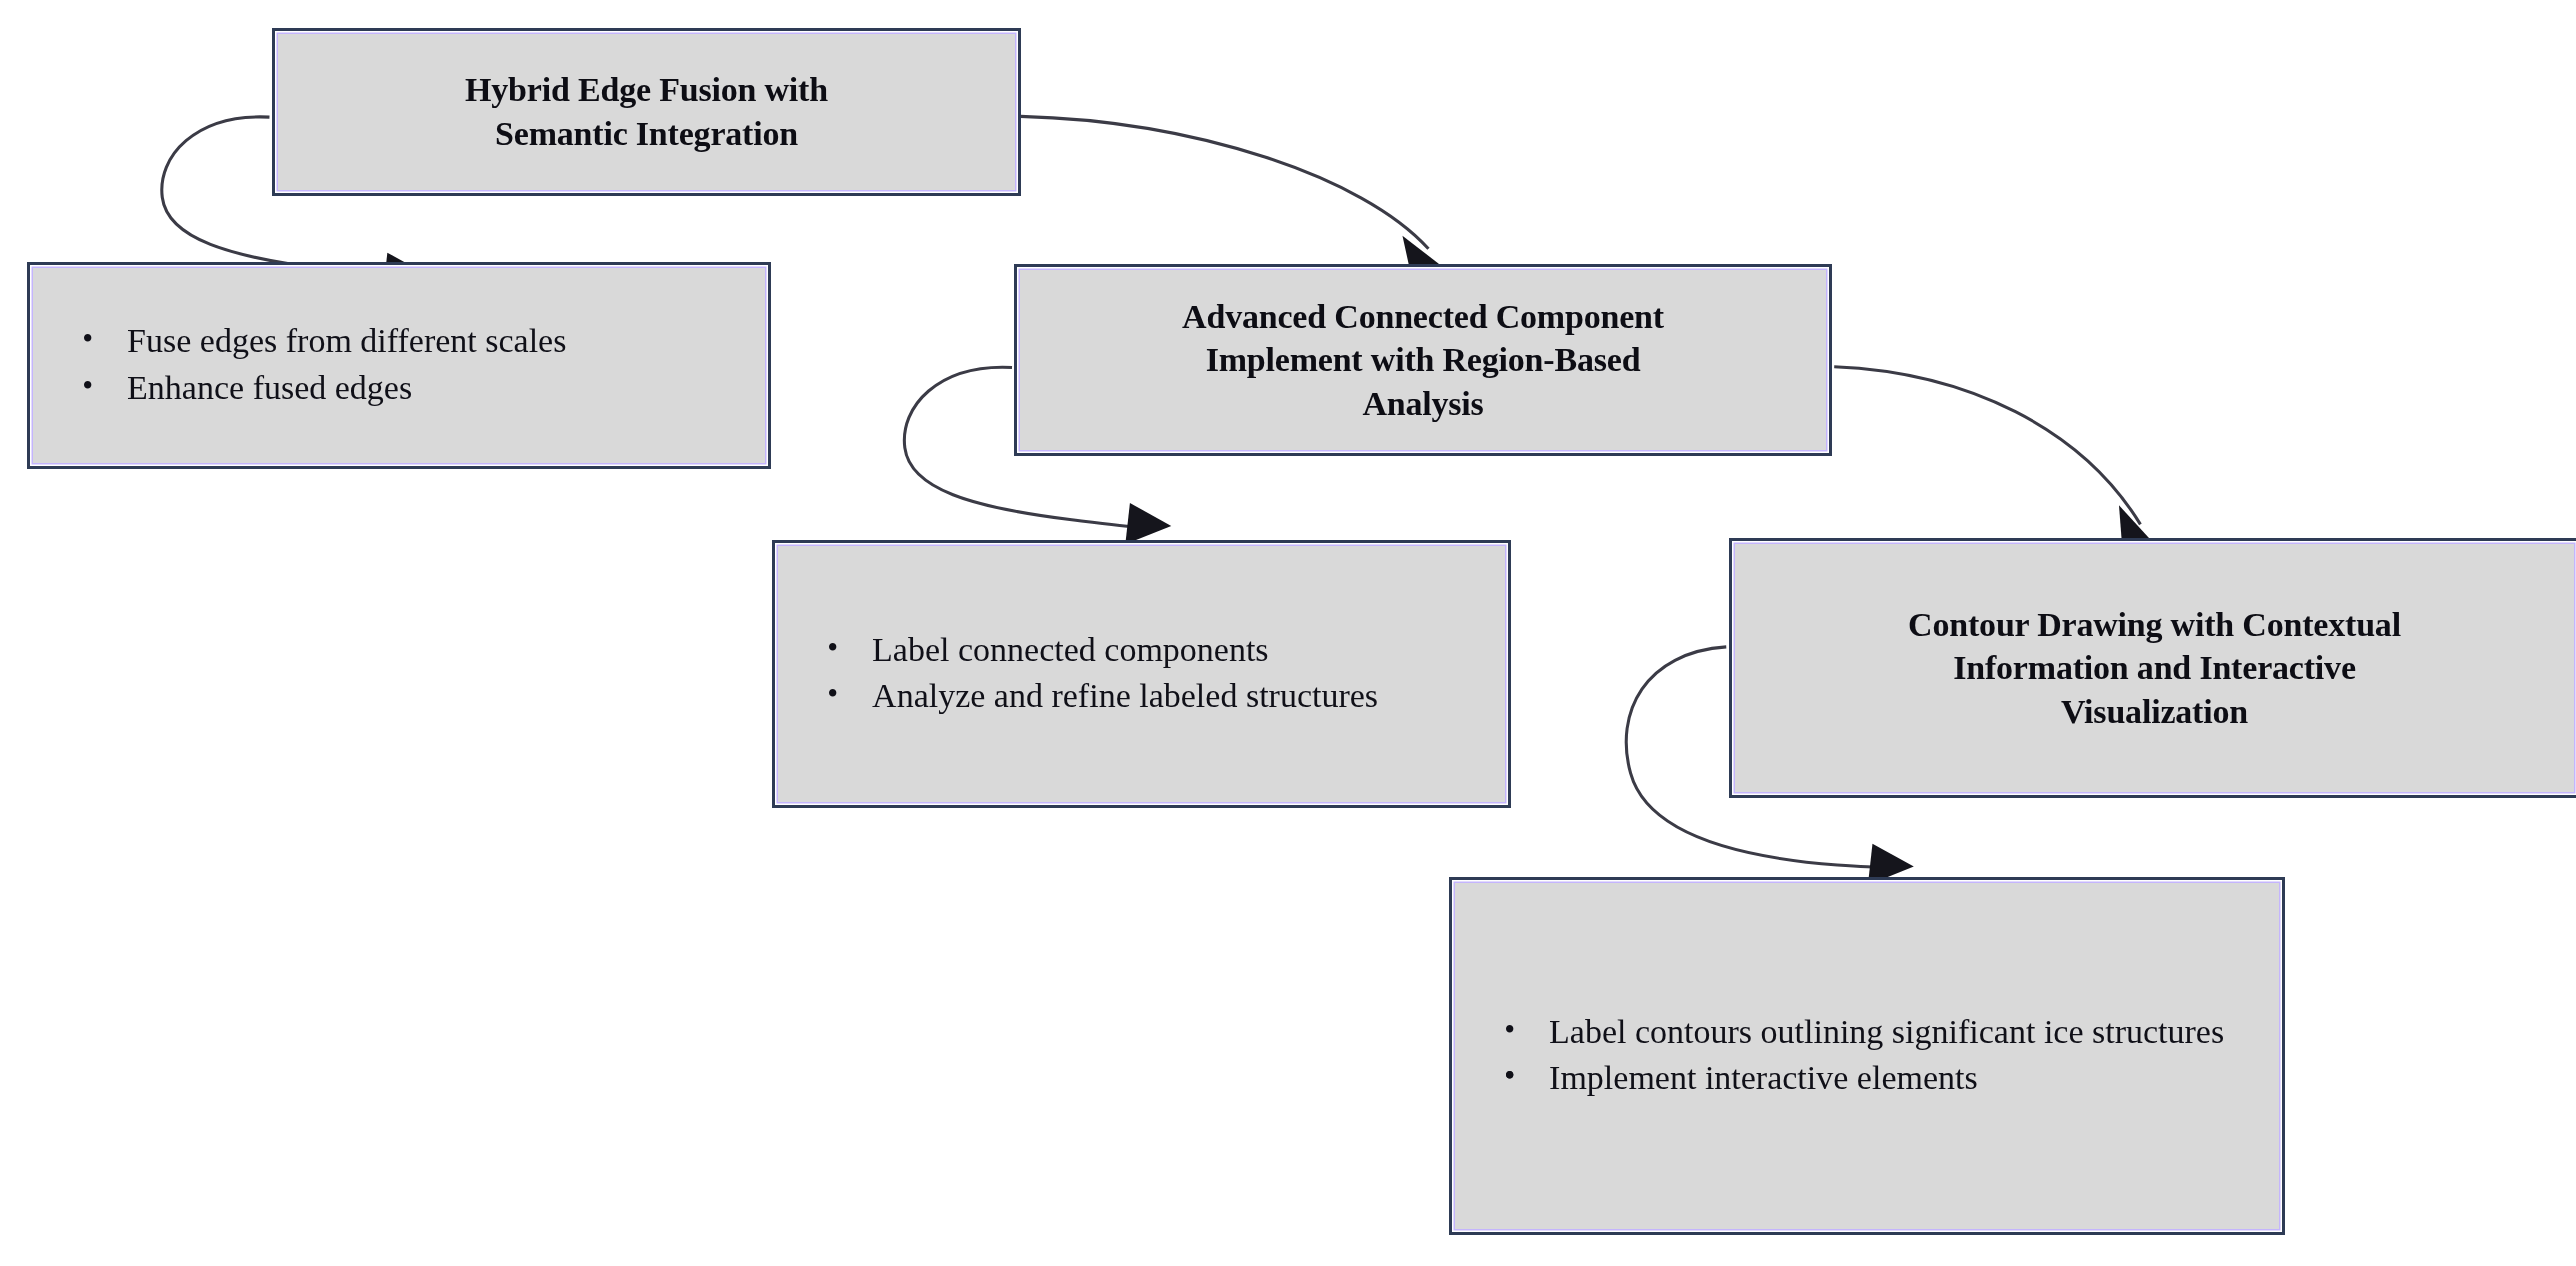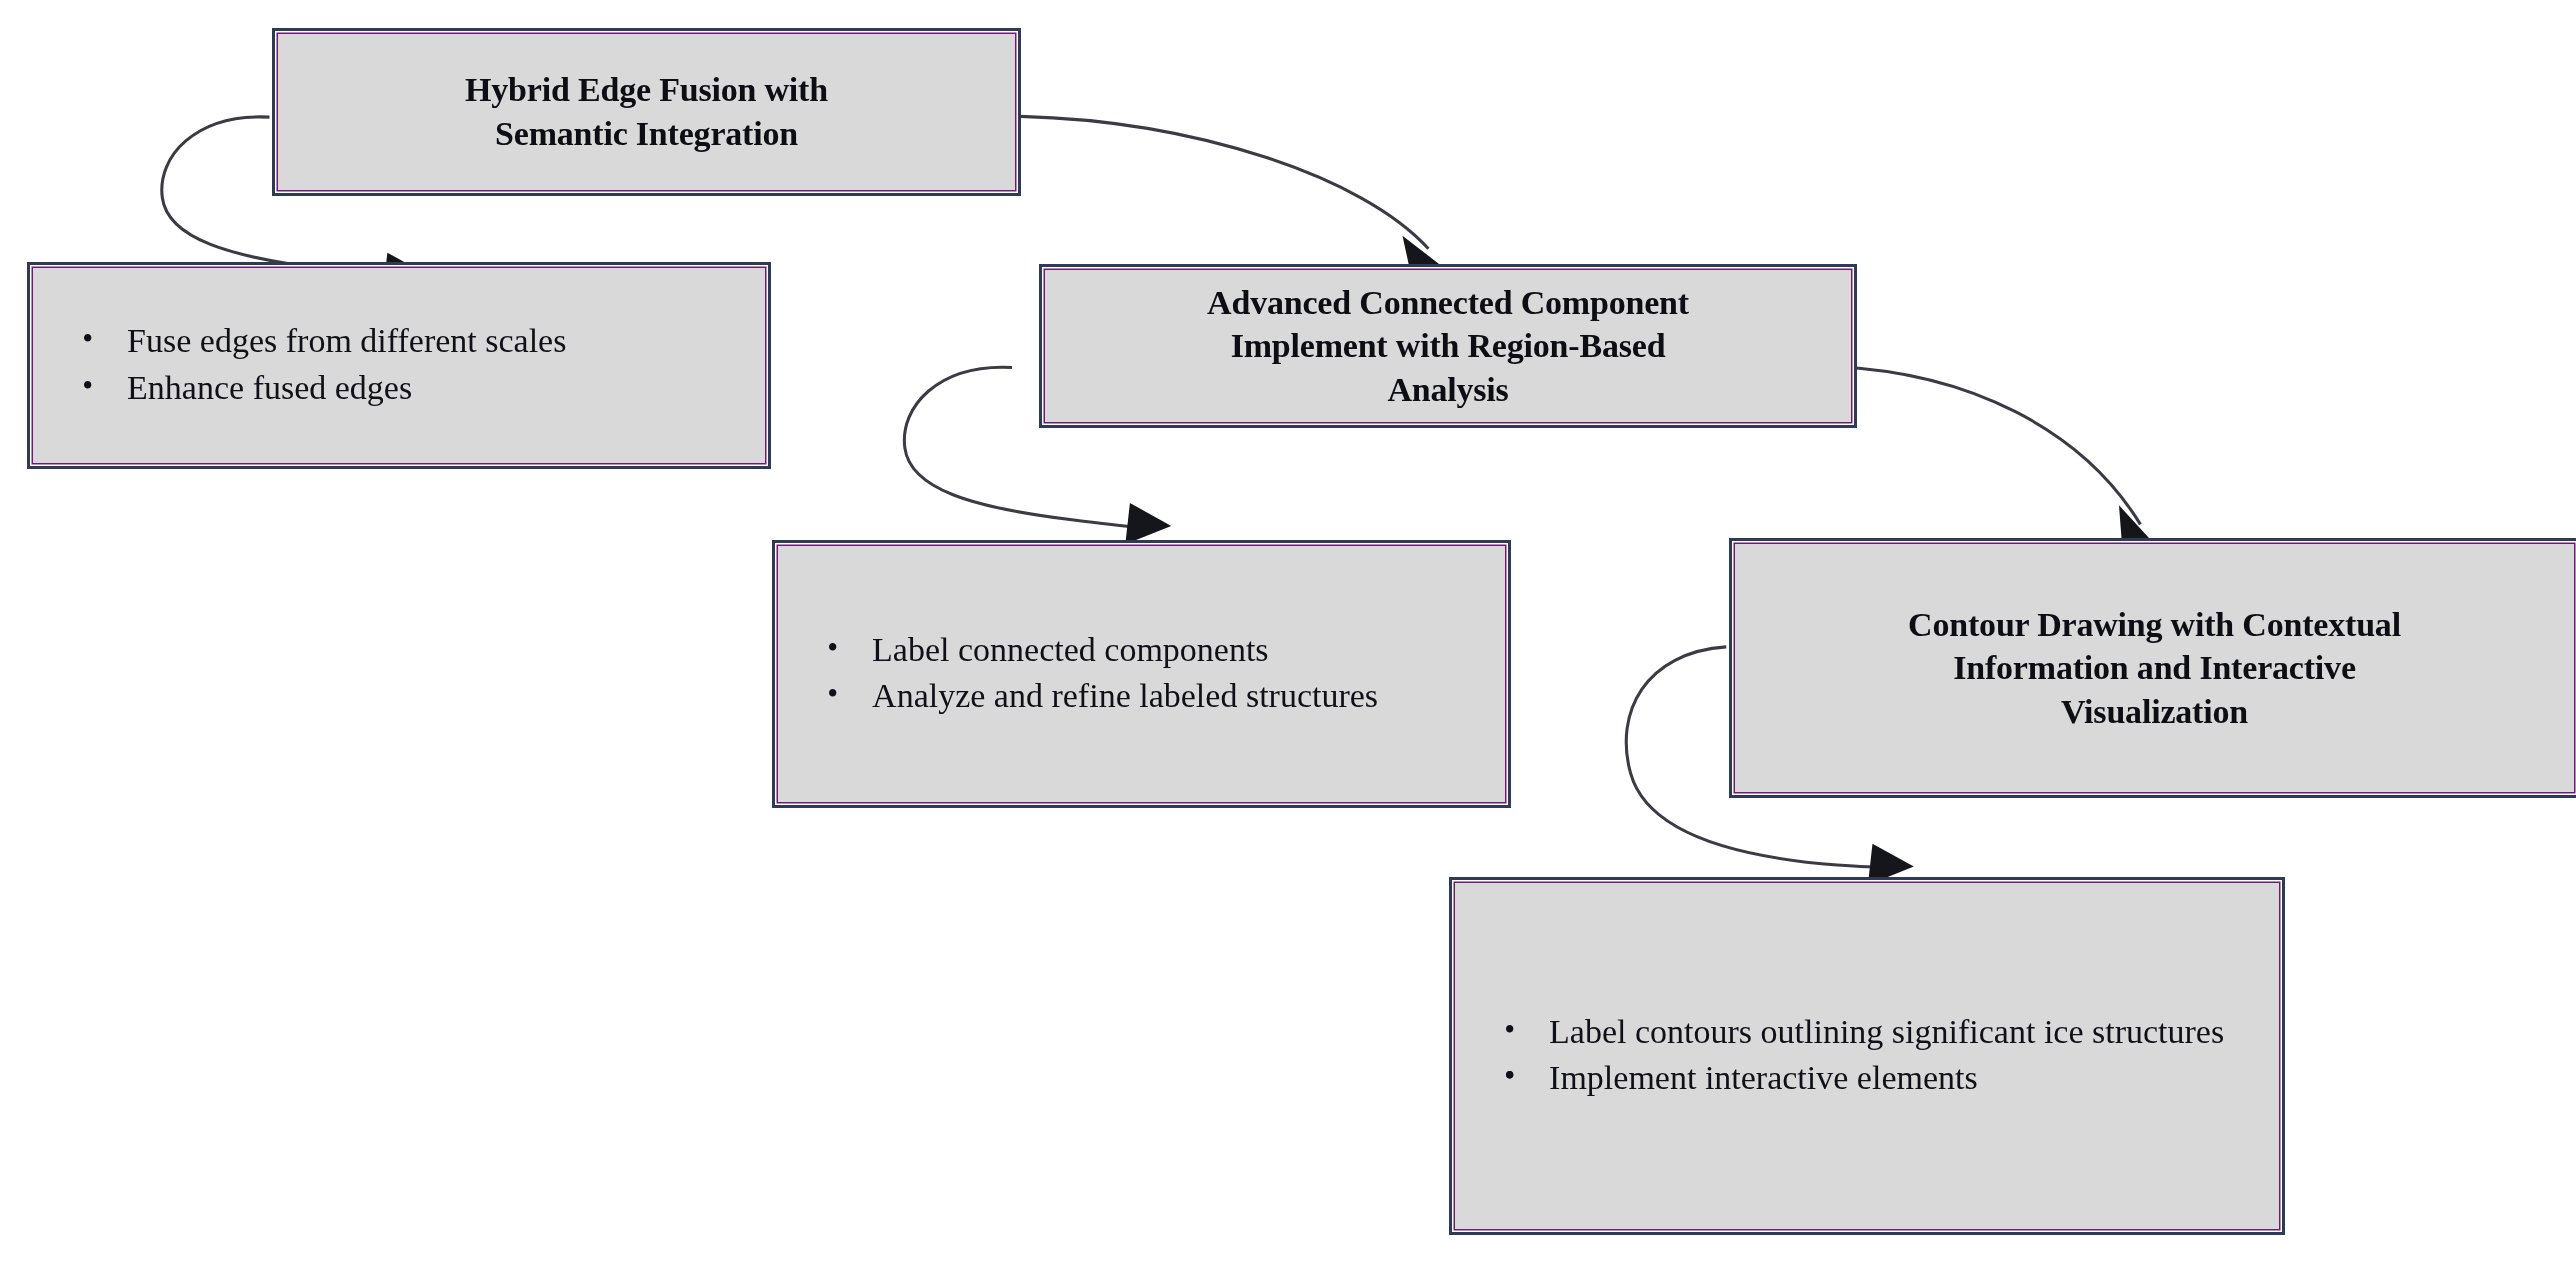--- a/index.html
+++ b/index.html
@@ -11,21 +11,21 @@
     position: relative;
     width: 2576px;
     height: 1267px;
     background: #ffffff;
     font-family: "Liberation Serif", "DejaVu Serif", serif;
     overflow: hidden;
   }
   .node {
     position: absolute;
     box-sizing: border-box;
-    background: #701a75;
+    background: #c4b5fd;
     border: 3.1px solid #2e3b55;
     box-shadow: 0 0 0 1.5px #ffffff inset;
   }
   .node .inner {
     position: absolute;
     inset: 3.1px;
     background: #d9d9d9;
     display: flex;
     flex-direction: column;
     justify-content: center;
@@ -130,21 +130,21 @@
           <span>Fuse edges from different scales</span>
         </li>
         <li class="bullet-item">
           <span class="dot">•</span>
           <span>Enhance fused edges</span>
         </li>
       </ul>
     </div>
   </div>
 
-  <div class="node title-node" style="left:1039px; top:264px; width:818px; height:164px;">
+  <div class="node title-node" style="left:1014px; top:264px; width:818px; height:192px;">
     <div class="inner">
       <div class="title-text">Advanced Connected Component</div>
       <div class="title-text">Implement with Region-Based</div>
       <div class="title-text">Analysis</div>
     </div>
   </div>
 
   <div class="node" style="left:772px; top:540px; width:739px; height:268px;">
     <div class="inner">
       <ul class="bullet-list">

